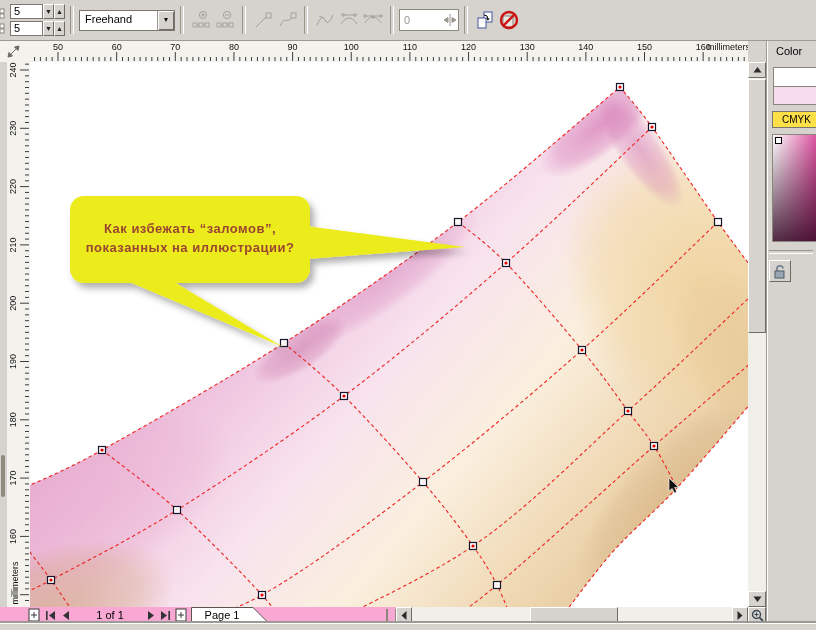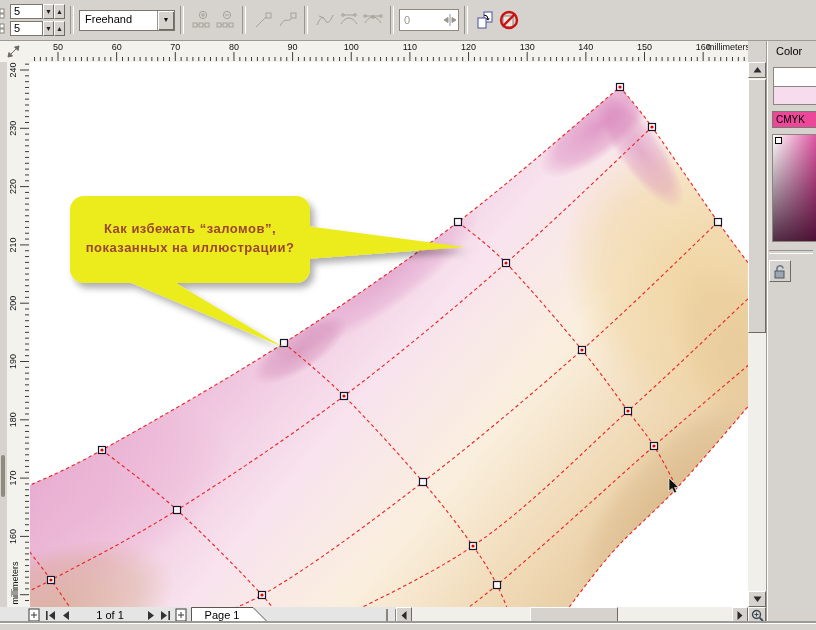--- a/index.html
+++ b/index.html
@@ -47,33 +47,33 @@
   .sc-btn{position:absolute;left:0;width:18px;height:16px;background:#d6d3ce;border:1px solid;
           border-color:#fff #6f6b63 #6f6b63 #fff;box-sizing:border-box;
           display:flex;align-items:center;justify-content:center;}
   .vthumb{position:absolute;left:0;top:17px;width:18px;height:254px;background:#d6d3ce;
           border:1px solid;border-color:#fff #6f6b63 #6f6b63 #fff;box-sizing:border-box;}
   
   .docker{position:absolute;left:766px;top:41px;width:50px;height:582px;background:#d6d3ce;
           border-left:1px solid #9c9a94;box-shadow:inset 1px 0 0 #fff;}
   .docker-title{font-size:11px;color:#000;padding:4px 0 0 9px;height:17px;}
   .swatch{position:absolute;left:6px;width:44px;border:1px solid #8a867c;box-sizing:border-box;}
-  .cmyk{position:absolute;left:5px;top:70px;width:45px;height:17px;background:#ec4899;
-        border:1px solid #7b776e;font-size:10px;line-height:15px;padding-left:3px;box-sizing:border-box;}
+  .cmyk{position:absolute;left:5px;top:70px;width:45px;height:17px;background:#fde047;
+        border:1px solid #7b776e;font-size:10px;line-height:15px;padding-left:9px;box-sizing:border-box;}
   .picker{position:absolute;left:5px;top:93px;width:45px;height:106px;border:1px solid #8a867c;}
   .picker .grad{position:absolute;inset:0;}
   .picker .shade{position:absolute;inset:0;}
   .picker .sel{position:absolute;left:2px;top:2px;width:7px;height:7px;border:1px solid #000;background:#fff;box-sizing:border-box;}
   .docker-divider{position:absolute;left:2px;top:209px;width:44px;height:2px;
                   border-top:1px solid #9a968e;border-bottom:1px solid #fff;}
   .lock-btn{position:absolute;left:2px;top:219px;width:22px;height:22px;background:#d6d3ce;
             border:1px solid;border-color:#fff #6f6b63 #6f6b63 #fff;box-sizing:border-box;
             display:flex;align-items:center;justify-content:center;}
   
-  .bottom-bar{position:absolute;left:0;top:607px;width:766px;height:24px;background:#e5e5e5;}
+  .bottom-bar{position:absolute;left:0;top:607px;width:766px;height:24px;background:#f9a8d4;}
   .nav-btn{position:absolute;top:1px;width:14px;height:14px;display:flex;align-items:center;justify-content:center;}
   .page-indicator{position:absolute;left:84px;top:1px;width:52px;text-align:center;
                   font-size:11px;line-height:14px;color:#000;}
   .tab-sep{position:absolute;left:193px;top:0;width:1px;height:16px;background:#9a968e;}
   .page-tab{position:absolute;left:191px;top:0;}
   .hsplit{position:absolute;left:386px;top:2px;width:7px;height:12px;
           border-left:2px solid #8a867c;border-right:2px solid #8a867c;}
   .harrow{position:absolute;top:0;width:16px;height:16px;background:#d6d3ce;border:1px solid;
           border-color:#fff #6f6b63 #6f6b63 #fff;box-sizing:border-box;
           display:flex;align-items:center;justify-content:center;}

